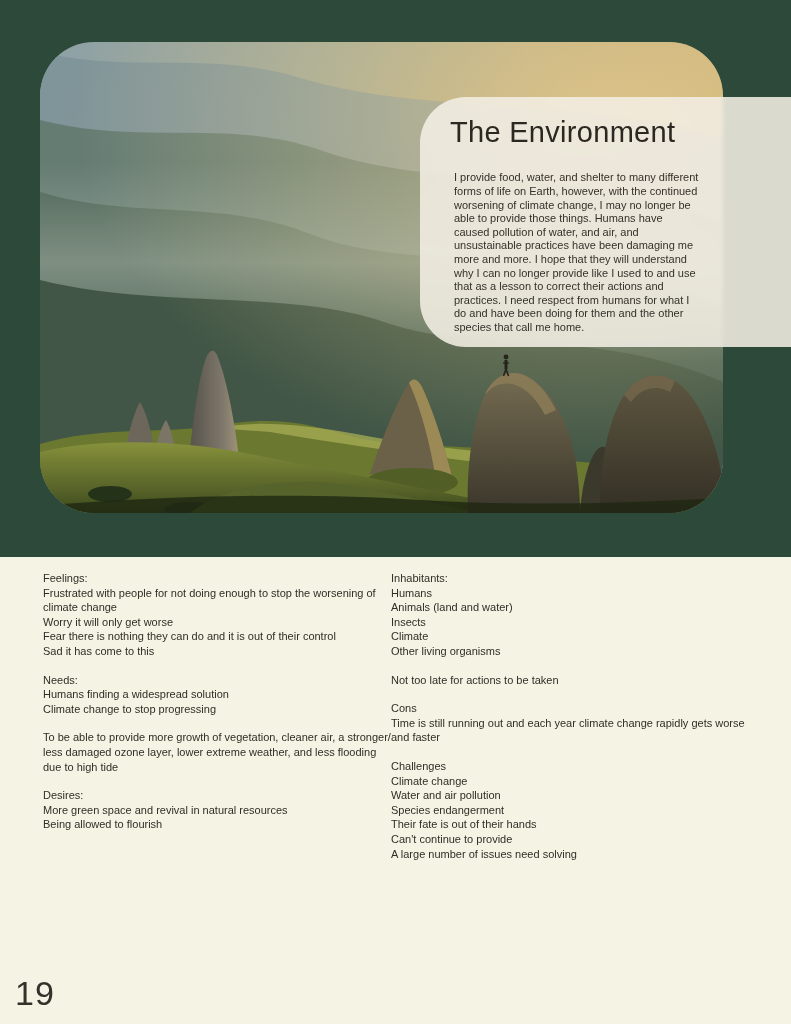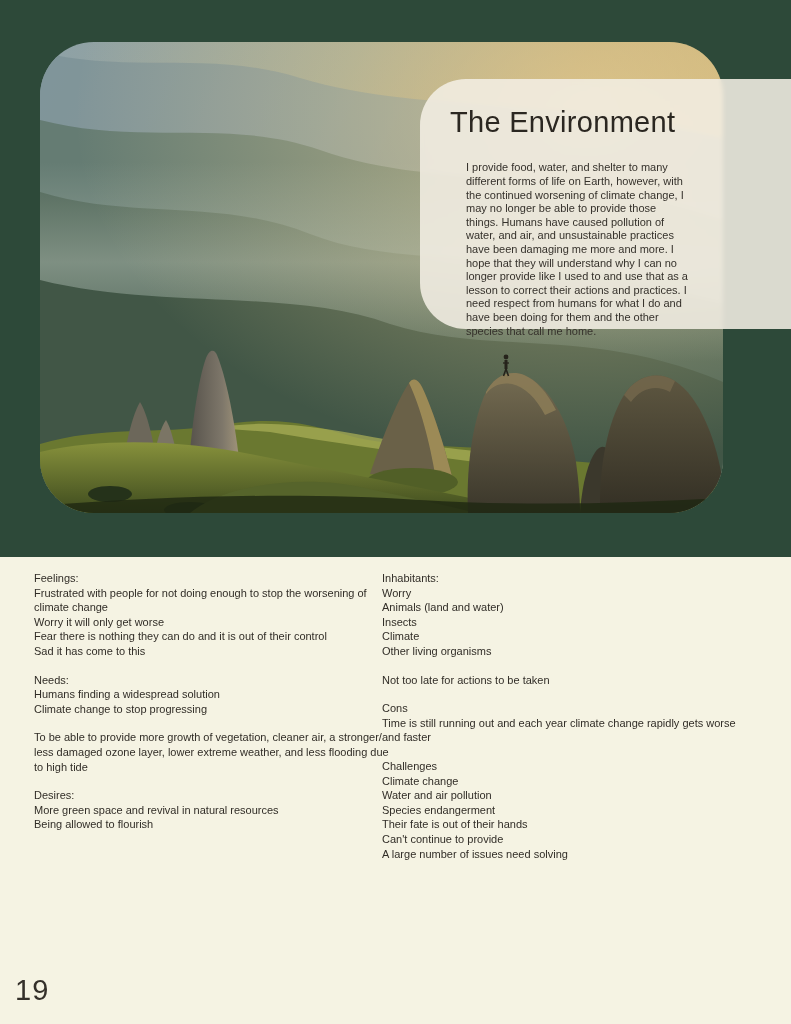--- a/index.html
+++ b/index.html
@@ -14,47 +14,47 @@
   .top-band{
     position:absolute;left:0;top:0;width:791px;height:557px;
     background:#2D4939;
   }
   .photo{
     position:absolute;left:40px;top:42px;width:683px;height:471px;
     border-radius:54px;overflow:hidden;
   }
   .photo svg{display:block;}
   .hero-card{
-    position:absolute;left:420px;top:79px;width:371px;height:250px;
+    position:absolute;left:420px;top:97px;width:371px;height:250px;
     box-sizing:border-box;
-    padding:28px 86px 0 30px;
+    padding:20px 86px 0 30px;
     border-radius:46px 0 0 46px;
     background:rgba(242,238,228,0.88);
     backdrop-filter:blur(2px);
   }
   .hero-card h1{
     margin:0 0 24px 0;
     font-size:29px;font-weight:400;line-height:1.05;
     letter-spacing:0.3px;
     color:#2B2721;
   }
   .hero-card p{
-    margin:16px;
+    margin:4px;
     font-size:11px;line-height:13.6px;
     color:#35312B;
   }
   .columns{position:absolute;left:0;top:571px;width:791px;}
   .col{position:absolute;top:0;font-size:11px;line-height:14.6px;color:#312D27;}
   .col-left{left:26px;width:368px;}
   .col-right{left:374px;width:382px;}
-  .section{margin:0 0 14px 8px;}
+  .section{margin:0 0 14px 17px;}
   .section .heading{font-weight:400;}
   .page-number{
     position:absolute;left:15px;top:976px;
-    font-size:29px;line-height:1;
+    font-size:34px;line-height:1;
     color:#34302A;
     letter-spacing:1px;
   }
 </style>
 </head>
 <body>
 
 <div class="page">
 
   <div class="top-band"></div>
@@ -161,21 +161,21 @@
         </div>
         <div class="section">
           <div class="heading">Desires:</div>
           <div class="item">More green space and revival in natural resources</div>
           <div class="item">Being allowed to flourish</div>
         </div>
       </div>
     <div class="col col-right">
         <div class="section">
           <div class="heading">Inhabitants:</div>
-          <div class="item">Worry</div>
+          <div class="item">Humans</div>
           <div class="item">Animals (land and water)</div>
           <div class="item">Insects</div>
           <div class="item">Climate</div>
           <div class="item">Other living organisms</div>
         </div>
         <div class="section">
           <div class="item">Not too late for actions to be taken</div>
         </div>
         <div class="section">
           <div class="heading">Cons</div>

